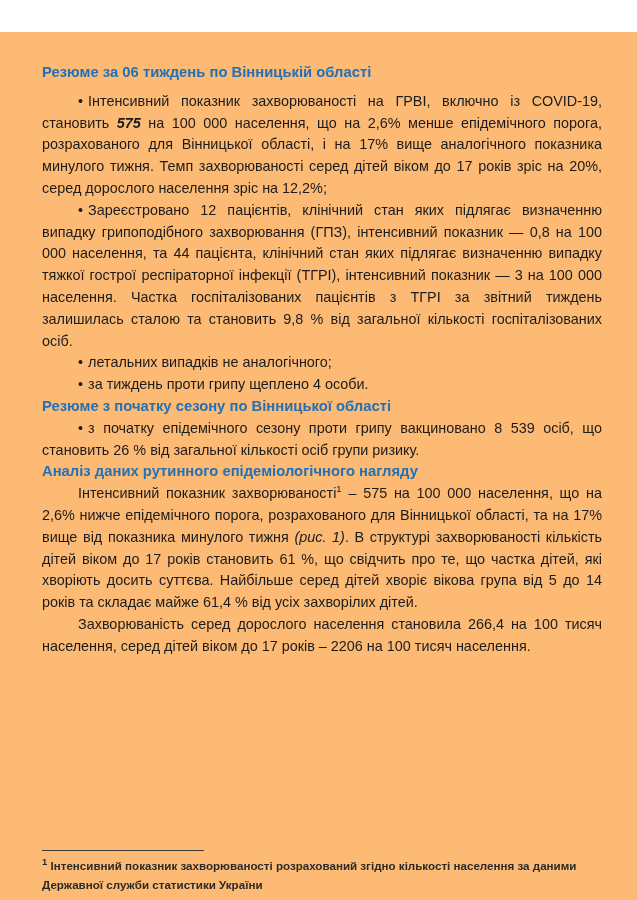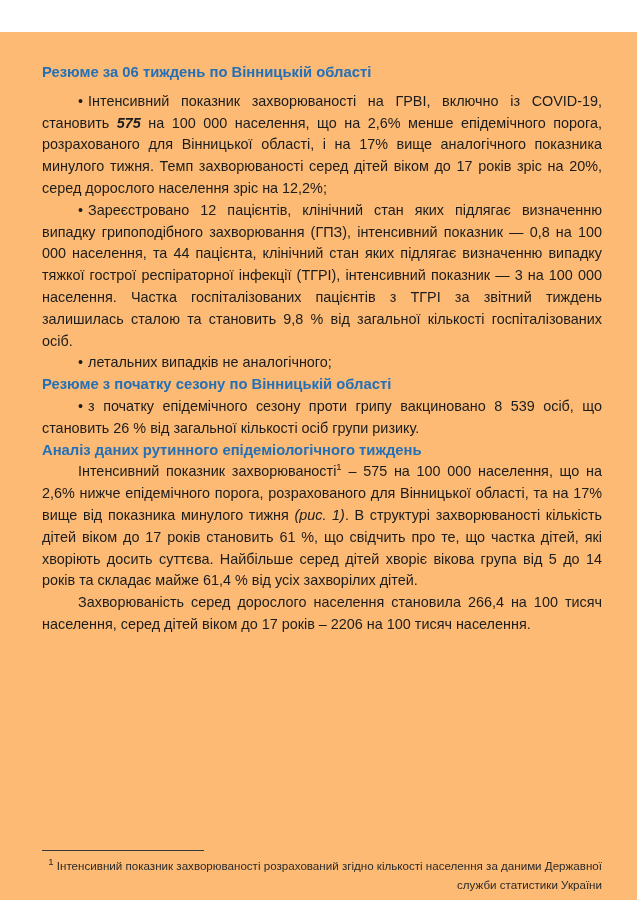--- a/index.html
+++ b/index.html
@@ -54,44 +54,46 @@
     width: 162px;
     height: 0;
     border-top: 1.2px solid #3a3a3a;
     margin-bottom: 5px;
   }
   .footnote-text {
     margin: 0;
     font-size: 11.6px;
     line-height: 19px;
     color: #2a2a2a;
-    text-align: right;
+    text-align: left;
+    font-weight: bold;
   }
 </style>
 </head>
 <body>
 
 <div class="page">
   <div class="content">
 
     <h2 class="sec-heading first">Резюме за 06 тиждень по Вінницькій області</h2>
 
     <p class="body"><span class="bullet">•</span><span>Інтенсивний показник захворюваності на ГРВІ, включно із COVID-19, становить </span><b>575</b><span> на 100 000 населення, що на 2,6% менше епідемічного порога, розрахованого для Вінницької області, і на 17% вище аналогічного показника минулого тижня. Темп захворюваності серед дітей віком до 17 років зріс на 20%, серед дорослого населення зріс на 12,2%;</span></p>
 
     <p class="body"><span class="bullet">•</span><span>Зареєстровано 12 пацієнтів, клінічний стан яких підлягає визначенню випадку грипоподібного захворювання (ГПЗ), інтенсивний показник — 0,8 на 100 000 населення, та 44 пацієнта, клінічний стан яких підлягає визначенню випадку тяжкої гострої респіраторної інфекції (ТГРІ), інтенсивний показник — 3 на 100 000 населення. Частка госпіталізованих пацієнтів з ТГРІ за звітний тиждень залишилась сталою  та становить 9,8 % від загальної кількості госпіталізованих осіб.</span></p>
 
     <p class="body"><span class="bullet">•</span><span>летальних випадків не аналогічного;</span></p>
 
+    <p class="body"><span class="bullet">•</span><span>за тиждень проти грипу щеплено 4 особи.</span></p>
 
-    <h2 class="sec-heading">Резюме з початку сезону по Вінницькій області</h2>
+    <h2 class="sec-heading">Резюме з початку сезону по Вінницької області</h2>
 
 
     <p class="body"><span class="bullet">•</span><span>з початку епідемічного сезону проти грипу вакциновано 8 539 осіб, що становить 26 % від загальної кількості осіб групи ризику.</span></p>
 
-    <h2 class="sec-heading">Аналіз даних рутинного епідеміологічного тиждень</h2>
+    <h2 class="sec-heading">Аналіз даних рутинного епідеміологічного нагляду</h2>
 
 
 
     <p class="body"><span>Інтенсивний показник захворюваності</span><sup>1</sup><span> – 575 на 100 000 населення, що на 2,6% нижче епідемічного порога, розрахованого для Вінницької області, та на 17% вище від показника минулого тижня </span><span class="it">(рис. 1)</span><span>. В структурі захворюваності кількість дітей віком до 17 років становить 61 %, що свідчить про те, що частка дітей, які хворіють досить суттєва. Найбільше серед дітей хворіє вікова група від 5 до 14 років та складає майже 61,4 % від усіх захворілих дітей.</span></p>
 
     <p class="body">Захворюваність серед дорослого населення становила 266,4 на 100 тисяч населення, серед дітей віком до 17 років – 2206 на 100  тисяч населення.</p>
 
   </div>
 
   <div class="footnote-area">

